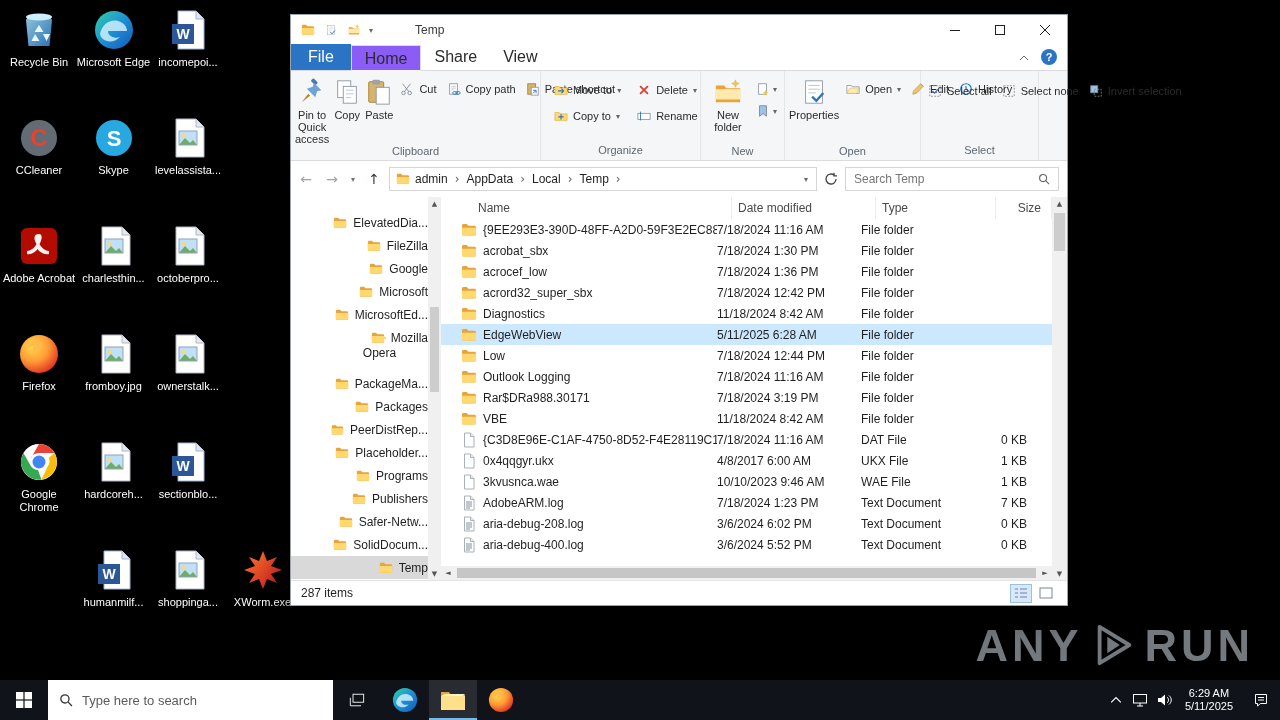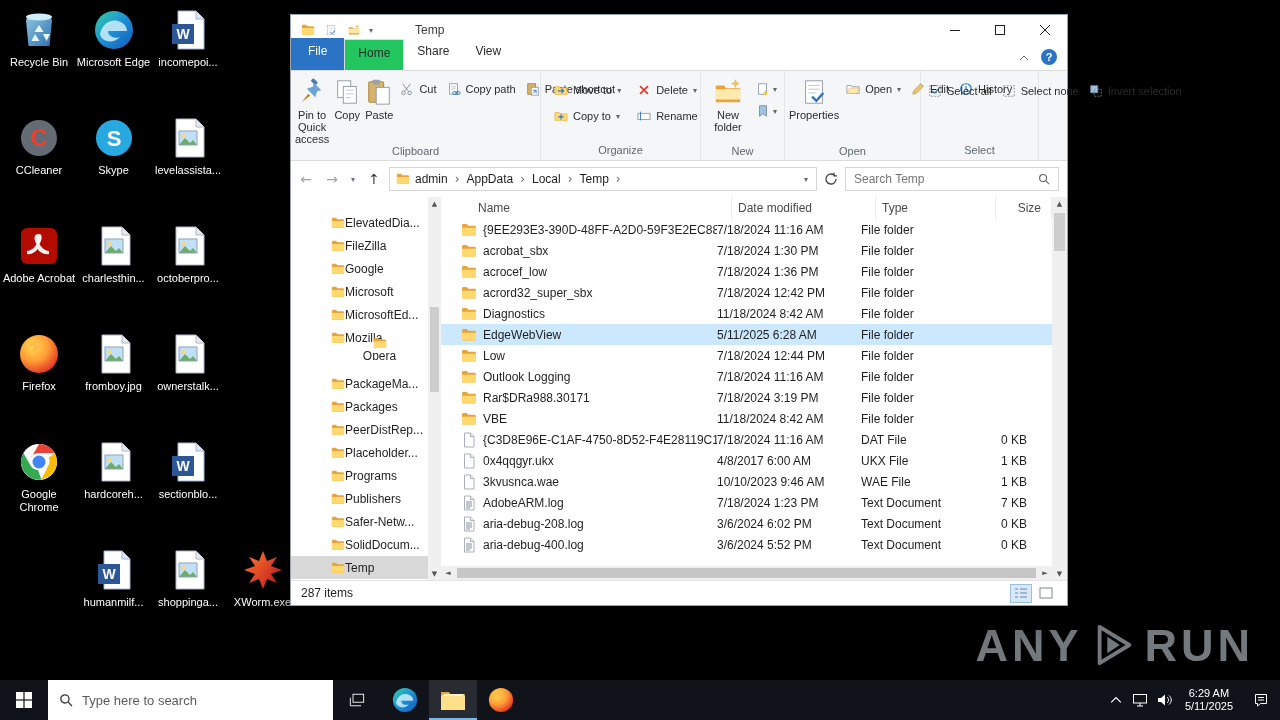--- a/index.html
+++ b/index.html
@@ -25,23 +25,23 @@
 .titlebar{position:absolute;left:0;top:0;right:0;height:30px;background:#fff;display:flex;align-items:center;}
 .qat{display:flex;align-items:center;gap:7px;padding-left:9px;}
 .qat-btn{width:16px;height:16px;display:flex;align-items:center;justify-content:center;}
 .qat-caret{font-size:8px;color:#5f6a75;}
 .win-title{margin-left:42px;font-size:12px;color:#3c3c3c;}
 .win-controls{margin-left:auto;display:flex;height:30px;}
 .wc{width:45px;height:30px;display:flex;align-items:center;justify-content:center;}
 
 .tabstrip{position:absolute;left:0;top:30px;right:0;height:26px;background:#fff;display:flex;align-items:flex-end;border-bottom:1px solid #dadbdc;}
 .tabs-left{display:flex;align-items:flex-end;height:26px;}
-.rtab{padding:0 13px;height:32px;line-height:26px;font-size:12px;color:#2b2b2b;}
+.rtab{padding:0 13px;height:26px;line-height:26px;font-size:16px;color:#2b2b2b;}
 .rtab.file{background:#2b74c5;color:#fff;padding:0 17px;}
-.rtab.active{background:#22c55e;border:1px solid #dadbdc;border-bottom:1px solid #f5f6f7;margin-bottom:-1px;}
+.rtab.active{background:#8b5cf6;border:1px solid #dadbdc;border-bottom:1px solid #f5f6f7;margin-bottom:-1px;}
 .tabs-right{margin-left:auto;display:flex;align-items:center;gap:12px;padding-right:10px;height:26px;}
 .help-btn{width:16px;height:16px;border-radius:50%;background:#2b74c5;color:#fff;font-size:11px;font-weight:bold;
  display:flex;align-items:center;justify-content:center;}
 
 .ribbon{position:absolute;left:0;top:56px;right:0;height:90px;background:#f5f6f7;border-bottom:1px solid #dadbdc;display:flex;}
 .rgroup{height:100%;border-right:1px solid #e3e5e8;display:flex;flex-direction:column;}
 .rgroup-filler{flex:1;}
 .rgroup-content{flex:1;display:flex;align-items:flex-start;padding:3px 2px 0 2px;}
 .rgroup-label{height:17px;text-align:center;font-size:11px;color:#5d6770;line-height:14px;}
 .g-clipboard{width:250px;}.g-organize{width:160px;}.g-new{width:84px;}.g-open{width:136px;}.g-select{width:118px;}
@@ -63,22 +63,22 @@
 .crumbs{display:flex;align-items:center;}
 .crumb{padding:0 5px;font-size:12px;color:#1f1f1f;}
 .crumb-sep{color:#5f5f5f;font-size:12px;padding:0 2px;}
 .addr-caret{margin-left:auto;font-size:8px;color:#5f6a75;padding:0 6px;}
 .refresh-btn{width:20px;height:22px;display:flex;align-items:center;justify-content:center;}
 .search-box{width:214px;height:24px;border:1px solid #d6d6d6;display:flex;align-items:center;padding:0 8px;}
 .search-text{font-size:12px;color:#767676;flex:1;}
 
 .main{position:absolute;left:0;top:182px;right:0;bottom:25px;background:#fff;display:flex;}
 .navpane{width:137px;position:relative;overflow:hidden;}
-.nav-item{position:absolute;left:0;width:137px;height:23px;display:flex;align-items:center;padding-left:40px;
- font-size:12px;color:#1f1f1f;white-space:nowrap;overflow:hidden;}
+.nav-item{position:absolute;left:0;width:137px;height:23px;display:flex;align-items:center;gap:6px;padding-left:40px;
+ font-size:12px;color:#1f1f1f;white-space:nowrap;overflow:hidden;justify-content:flex-end;}
 .nav-item.selected{background:#d9d9d9;}
 .nav-scroll{width:13px;background:#f0f0f0;position:relative;}
 .sb-arrow{position:absolute;left:0;right:0;height:13px;display:flex;align-items:center;justify-content:center;font-size:7px;color:#555;}
 .nav-thumb{position:absolute;left:2px;right:2px;top:110px;height:85px;background:#cdcdcd;}
 
 .listarea{flex:1;position:relative;overflow:hidden;}
 .list-header{position:absolute;top:0;left:0;right:0;height:22px;display:flex;color:#4a4a4a;justify-content:flex-end;}
 .hcell{font-size:12px;line-height:22px;padding-left:6px;border-right:1px solid #ededed;}
 .hc-name{width:276px;padding-left:22px;}
 .hc-date{width:144px;}

